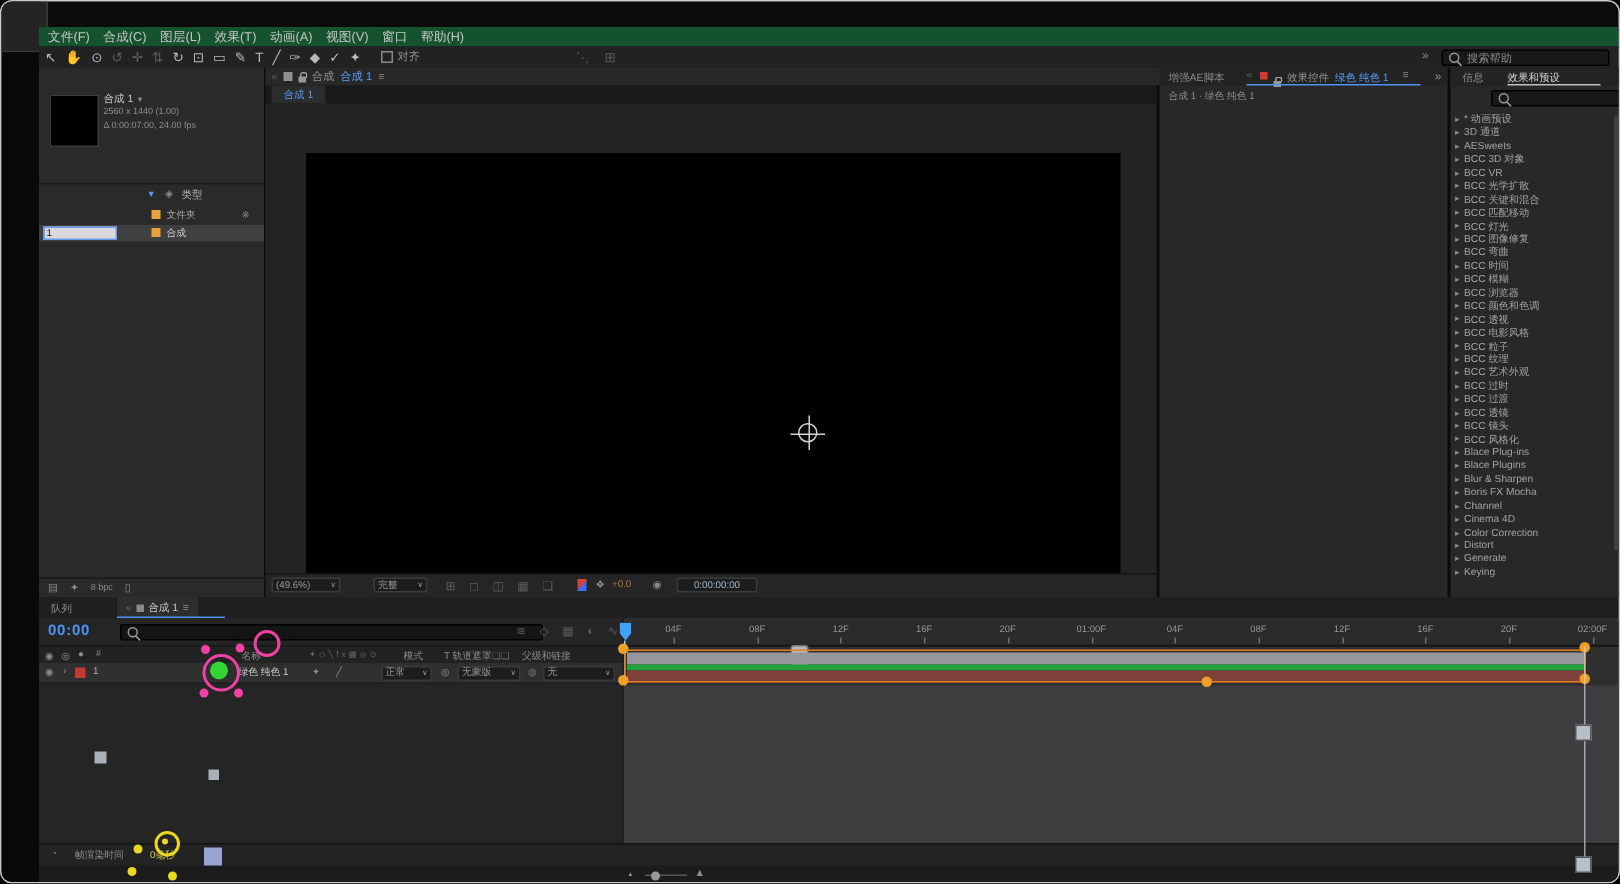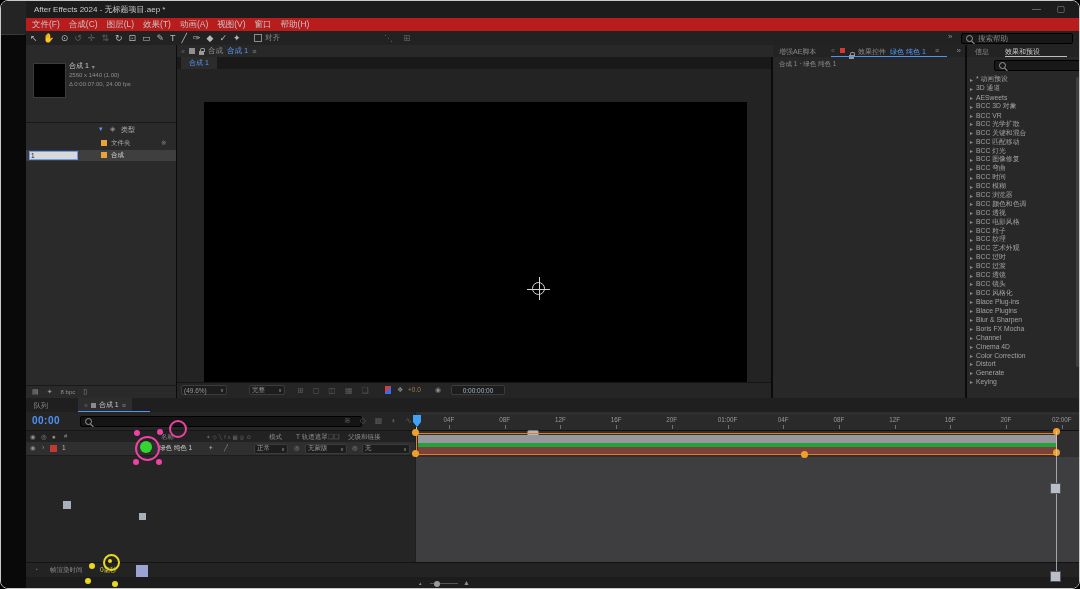--- a/index.html
+++ b/index.html
@@ -37,27 +37,22 @@
   .crosshair::after{content:'';position:absolute;top:-6px;bottom:-6px;left:50%;width:1.5px;background:#d4d4d4;}
 </style>
 </head>
 <body>
 
 <div id="root">
 
   <div class="abs" style="left:0;top:0;width:25px;height:589px;background:#090909;"></div>
   <div class="abs" style="left:0;top:0;width:30px;height:33px;background:#242424;border-right:1px solid #3a3a3a;border-bottom:1px solid #3a3a3a;border-radius:6px 0 9px 0;"></div>
 
-  <div class="abs flex" style="left:25px;top:0;right:0;height:17px;background:#1c1c1c;padding-left:8px;">
-    <span class="t8" style="color:#c9c9c9;">After Effects 2024 - 无标题项目.aep *</span>
-    <span class="abs t9 dim" style="right:38px;top:3px;">—</span>
-    <span class="abs t9 dim" style="right:14px;top:3px;">▢</span>
-  </div>
-
-  <div id="menubar" class="abs flex" style="left:25px;top:17px;right:0;height:13px;background:#b91c1c;border-bottom:1px solid #0e0e0e;gap:9px;padding-left:6px;font-size:8.5px;color:#c5c5c5;">
+
+  <div id="menubar" class="abs flex" style="left:25px;top:17px;right:0;height:13px;background:#14532d;border-bottom:1px solid #0e0e0e;gap:9px;padding-left:6px;font-size:8.5px;color:#c5c5c5;">
       <span class="mi">文件(F)</span>
       <span class="mi">合成(C)</span>
       <span class="mi">图层(L)</span>
       <span class="mi">效果(T)</span>
       <span class="mi">动画(A)</span>
       <span class="mi">视图(V)</span>
       <span class="mi">窗口</span>
       <span class="mi">帮助(H)</span>
     </div>
 

